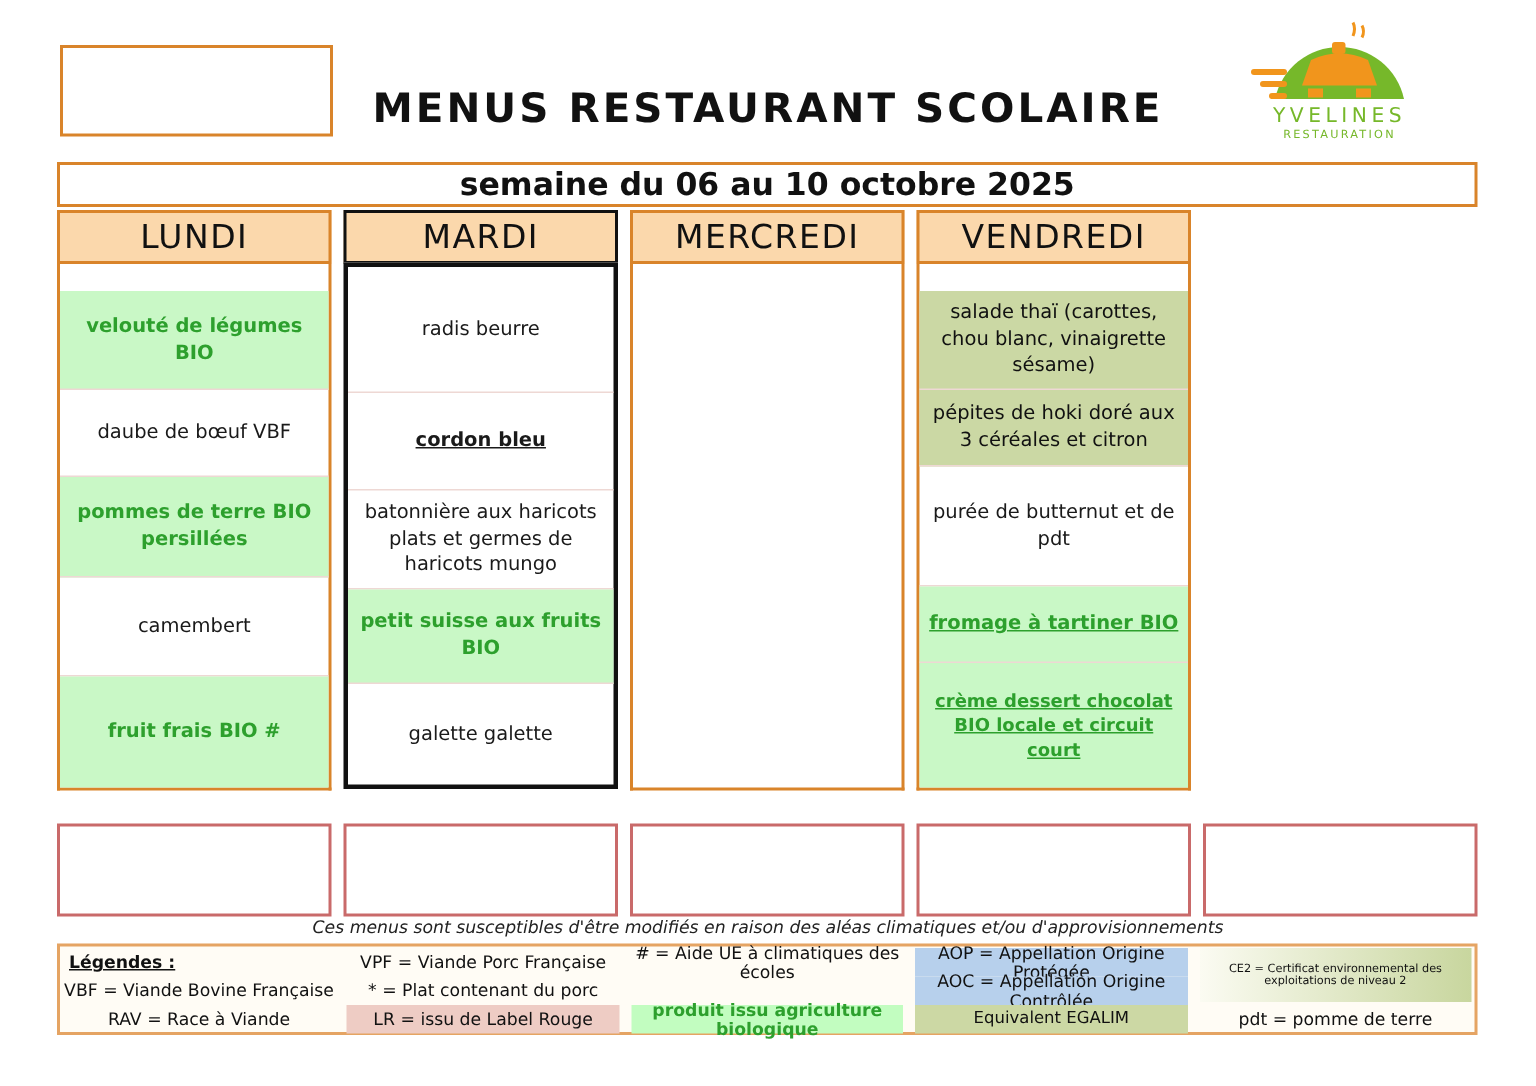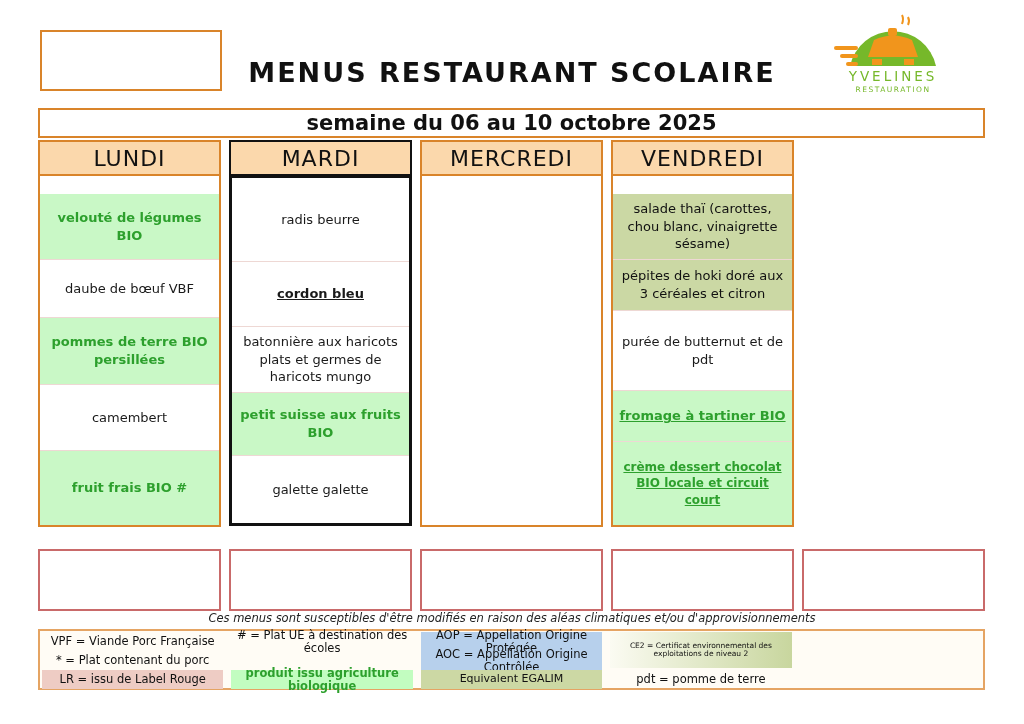--- a/index.html
+++ b/index.html
@@ -180,26 +180,31 @@
   <div class="note-box"></div>
   <div class="note-box"></div>
   <div class="note-box"></div>
   <div class="note-box"></div>
 </div>
 
 <div class="disclaimer">Ces menus sont susceptibles d'être modifiés en raison des aléas climatiques et/ou d'approvisionnements</div>
 
 <div class="legend">
   <div class="legend-col">
+    <div class="legend-row legend-title">Légendes :</div>
+    <div class="legend-row">VBF = Viande Bovine Française</div>
+    <div class="legend-row">RAV = Race à Viande</div>
+  </div>
+  <div class="legend-col">
     <div class="legend-row">VPF = Viande Porc Française</div>
     <div class="legend-row">* = Plat contenant du porc</div>
     <div class="legend-row l-pink">LR = issu de Label Rouge</div>
   </div>
   <div class="legend-col">
-    <div class="legend-row"># = Plat UE à destination des écoles</div>
+    <div class="legend-row"># = Aide UE à climatiques des écoles</div>
     <div class="legend-row"></div>
     <div class="legend-row l-green">produit issu agriculture biologique</div>
   </div>
   <div class="legend-col">
     <div class="legend-row l-blue">AOP = Appellation Origine Protégée</div>
     <div class="legend-row l-blue">AOC = Appellation Origine Contrôlée</div>
     <div class="legend-row l-olive">Equivalent EGALIM</div>
   </div>
   <div class="legend-col">
     <div class="legend-row l-ce2">CE2 = Certificat environnemental des exploitations de niveau 2</div>

